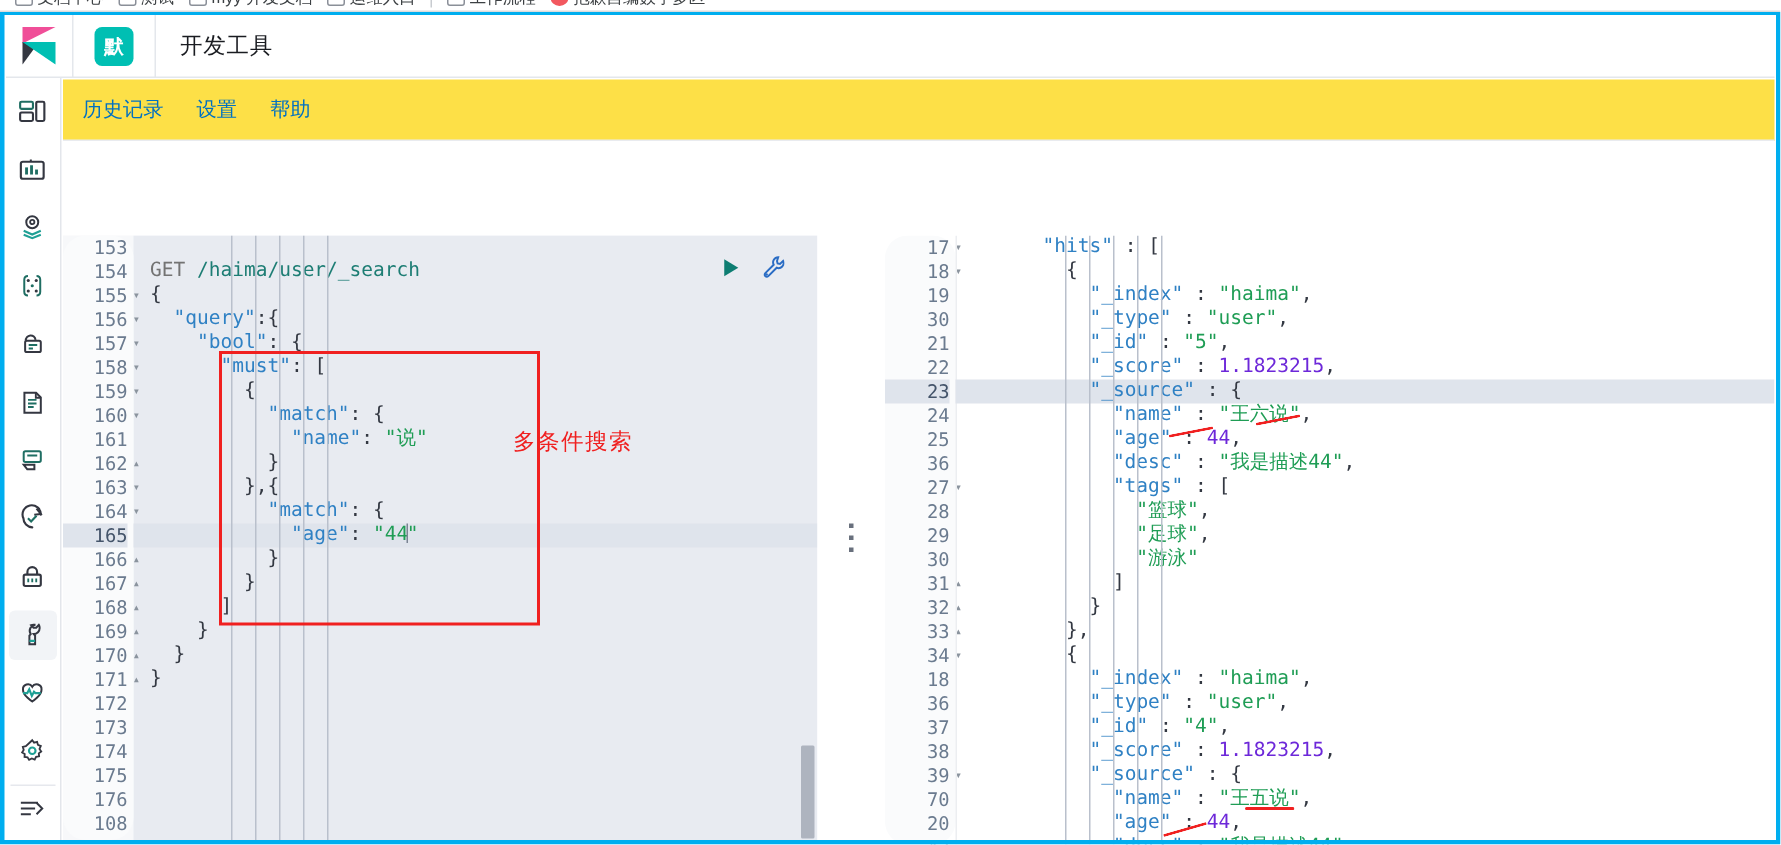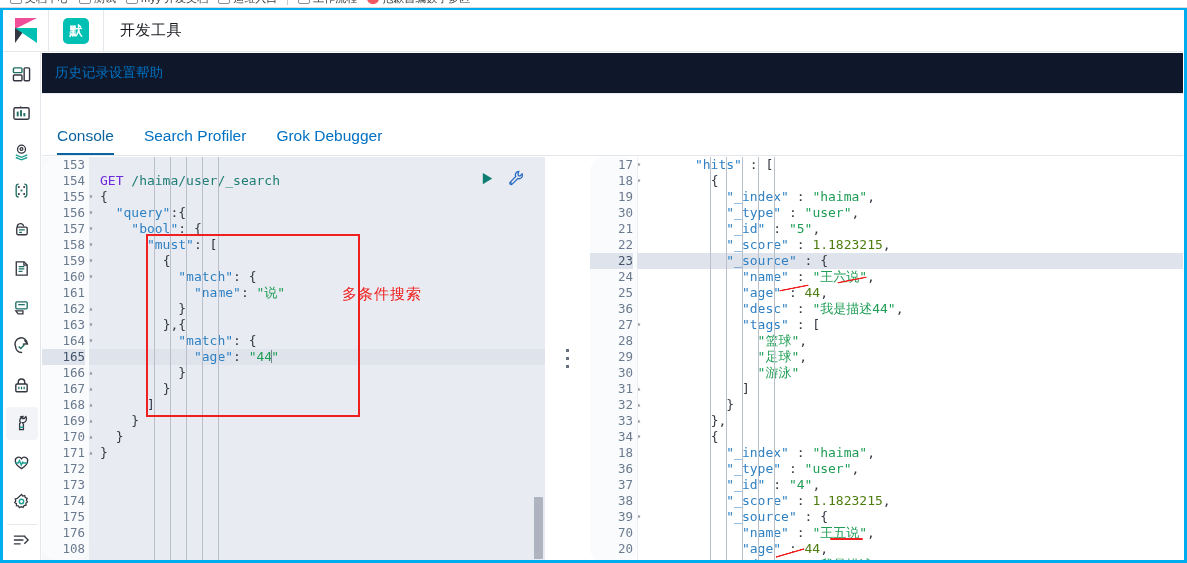--- a/index.html
+++ b/index.html
@@ -80,22 +80,22 @@
     width: 26px; height: 26px; background: #00bfb3; border-radius: 5px;
     color: #ffffff; font-size: 13px; font-weight: 700;
     display: flex; align-items: center; justify-content: center;
     margin: 0 14px; cursor: pointer;
   }
   .kb-title { font-size: 15px; color: #1a1c21; padding-left: 16px; letter-spacing: .5px; }
 
   
   .subnav {
     position: absolute; left: 42px; top: 53px; width: 1141px; height: 41px;
-    background: #0f172a; border-bottom: 1px solid #e9ebef;
-    display: flex; align-items: center; padding-left: 13px; 
+    background: #fde047; border-bottom: 1px solid #e9ebef;
+    display: flex; align-items: center; padding-left: 13px; gap: 22px;
   }
   .subnav a {
     font-size: 13.5px; color: #0071c2; text-decoration: none; cursor: pointer;
   }
 
   
   .tabs {
     position: absolute; left: 42px; top: 94px; width: 1141px; height: 62px;
     background: #ffffff; border-bottom: 1px solid #e3e6eb;
     display: flex; align-items: flex-end; padding-left: 15px; gap: 30px;
@@ -142,25 +142,25 @@
   }
   .code-line { height: 16px; position: relative; }
   .code-line.act-bg {
     position: absolute; left: 47px; right: 0; height: 16px; background: #dfe4ec;
   }
   .body-bg {
     position:absolute; left:47px; top:0; width: 456px; height: 100%;
     background:#e8ebf1;
   }
   
-  .m  { color: #6d28d9; }    
+  .m  { color: #737373; }    
   .u  { color: #1d7d74; }    
   .k  { color: #2f81c4; }    
   .s  { color: #1f9d55; }    
-  .n  { color: #4d7c0f; }    
+  .n  { color: #6d28d9; }    
   .p  { color: #333842; }
   .cursor {
     display:inline-block; width:1px; height:13px; background:#7b8493;
     vertical-align:-2px; margin: 0 -1px;
   }
   .indent-guide {
     position: absolute; top: 0; width: 1px; background: #b9c0cc; height: 100%;
   }
 
   
@@ -341,25 +341,20 @@
       </span>
     </div>
   </div>
 
   <div class="subnav">
     <a>历史记录</a>
     <a>设置</a>
     <a>帮助</a>
   </div>
 
-  <div class="tabs">
-    <div class="tab active">Console</div>
-    <div class="tab">Search Profiler</div>
-    <div class="tab">Grok Debugger</div>
-  </div>
 
   <div class="console">
 
     <div class="pane-left">
       <div class="editor">
         <div class="body-bg"></div>
         <div class="gutter" id="ed-gutter">
             <div class="gl">153</div>
             <div class="gl">154</div>
             <div class="gl">155<span class="fold">▾</span></div>

